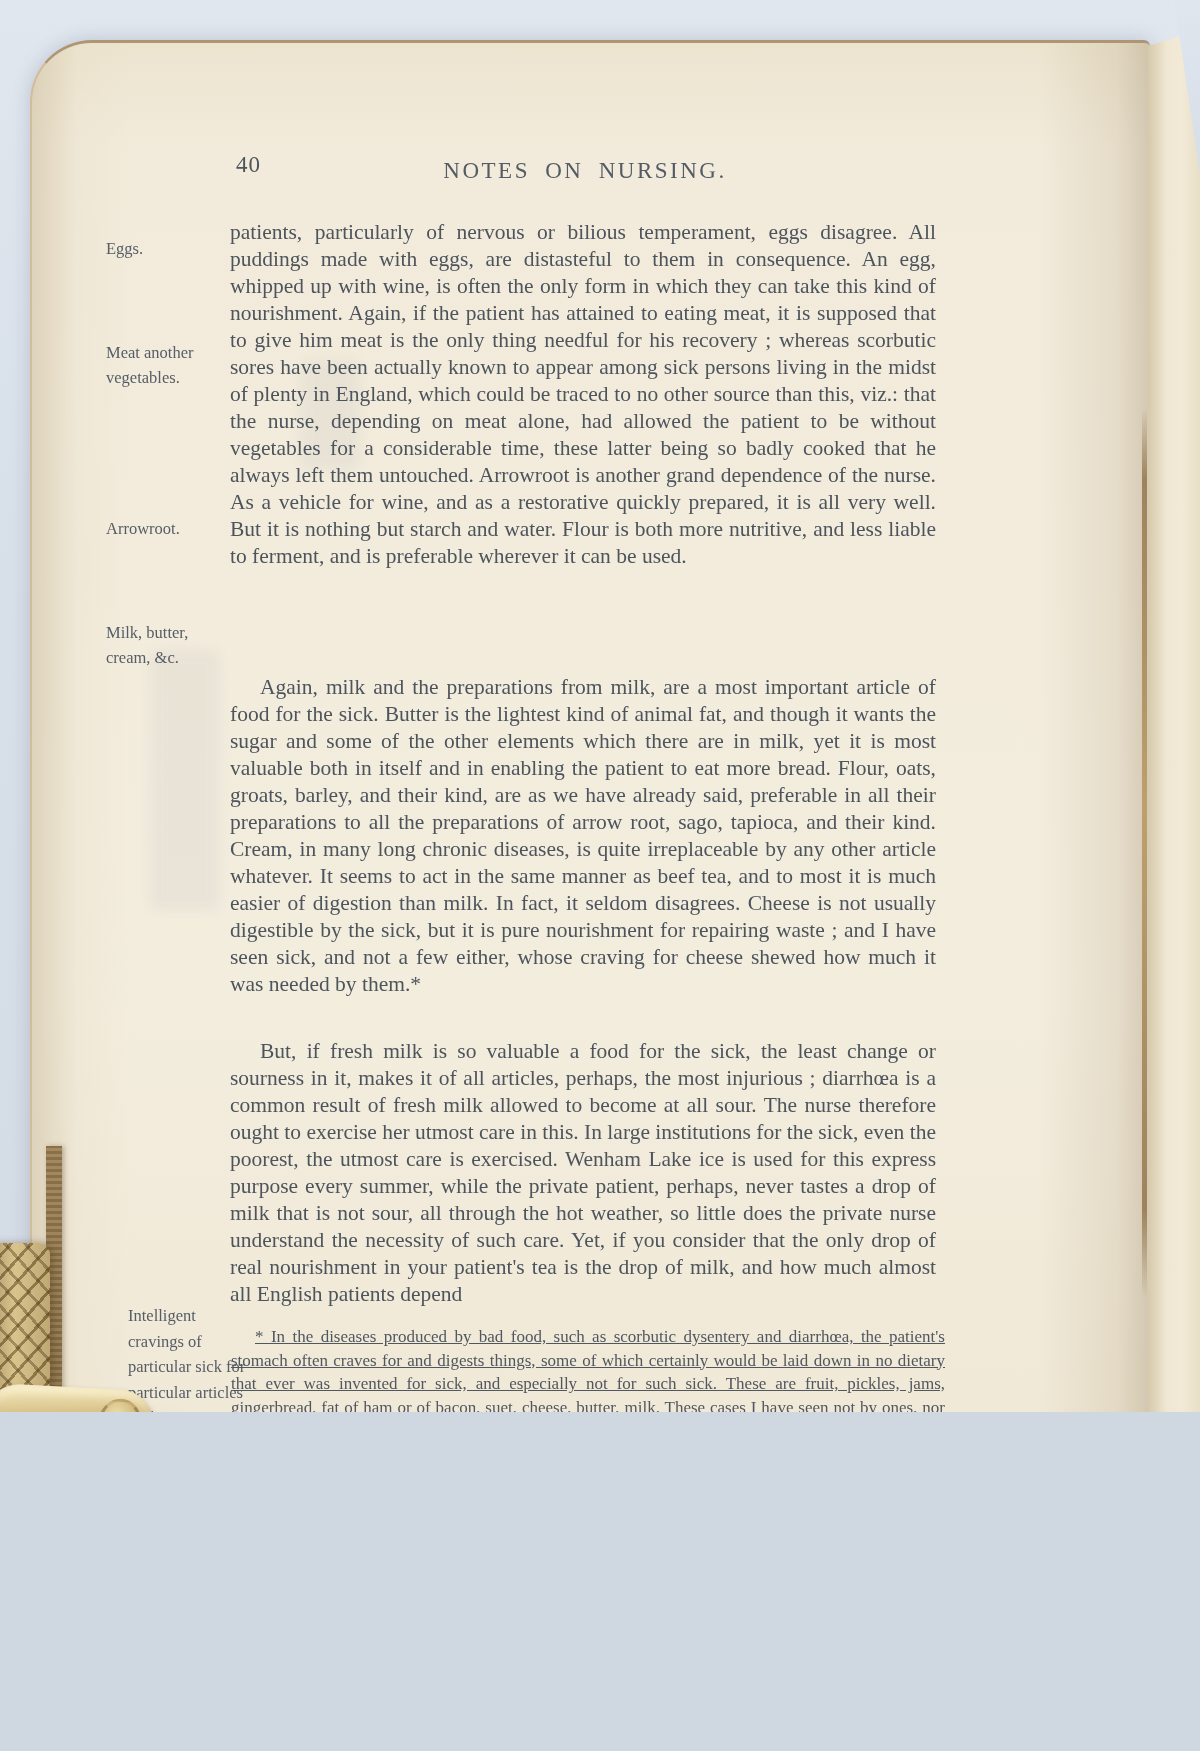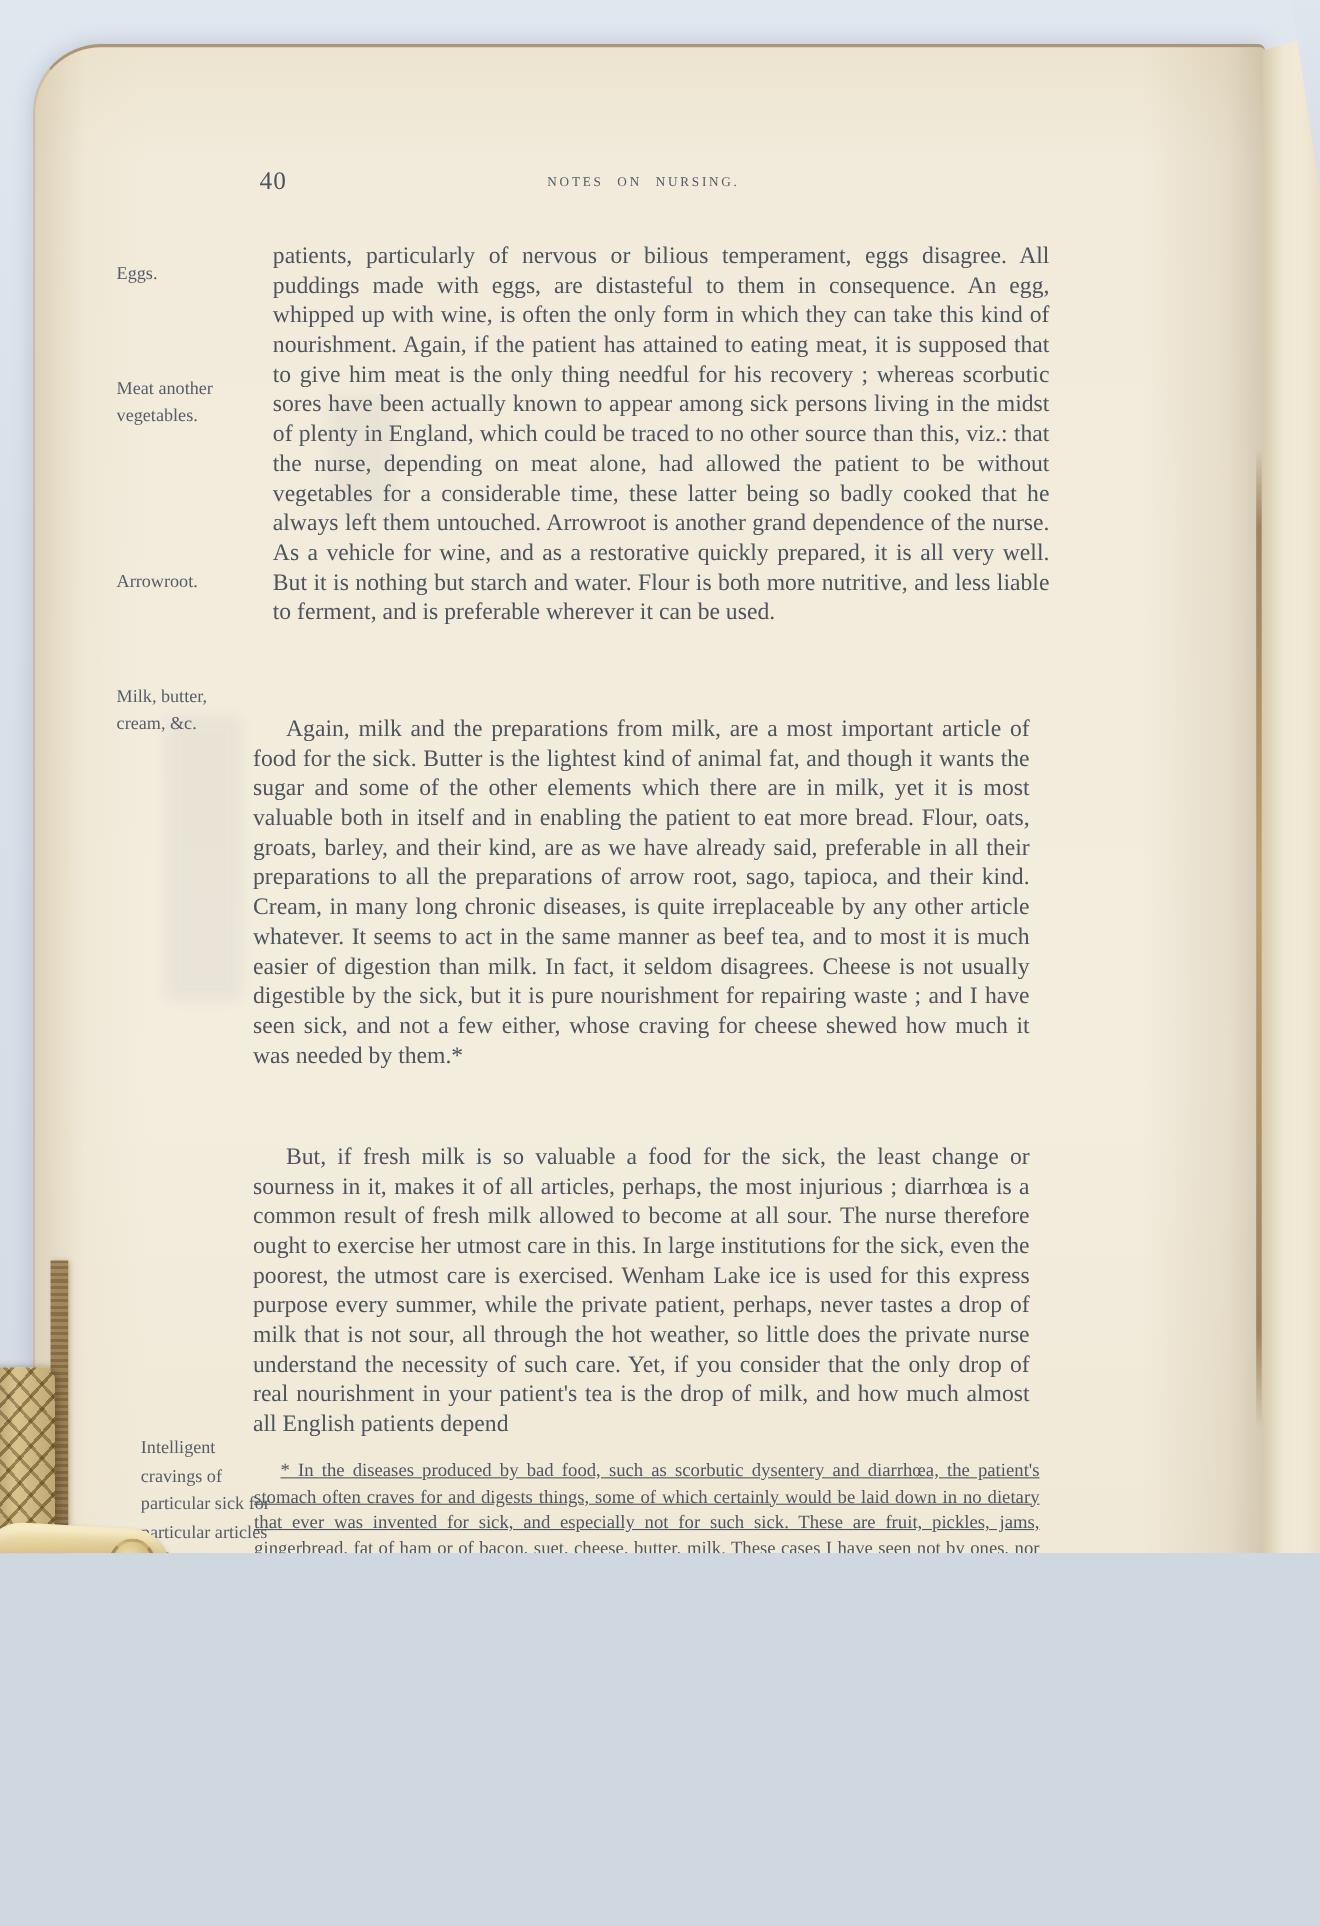--- a/index.html
+++ b/index.html
@@ -44,33 +44,33 @@
     box-shadow:2px 0 5px rgba(90,70,40,.35);
   }
   
   .ghost{position:absolute;filter:blur(6px);opacity:.06;background:#55607a;border-radius:8px;}
   .g1{left:300px;top:360px;width:60px;height:110px;}
   .g2{left:150px;top:650px;width:70px;height:260px;}
   
   .ink{color:#4d545c;}
   .pagenum{position:absolute;left:236px;top:152px;font-size:23px;letter-spacing:1px;}
   .runhead{position:absolute;left:230px;top:158px;width:710px;text-align:center;
-    font-size:12px;letter-spacing:2.5px;word-spacing:7px;color:#545b64;}
+    font-size:23px;letter-spacing:2.5px;word-spacing:7px;color:#545b64;}
   .mnote{position:absolute;left:106px;width:124px;font-size:16.5px;line-height:25px;color:#565d66;}
   .mn1{top:236px;}
   .mn2{top:340px;}
   .mn3{top:516px;}
   .mn4{top:620px;}
   .mn5{top:1303px;left:128px;width:118px;line-height:25.5px;}
   .para{
     position:absolute;left:230px;width:706px;font-size:21.5px;line-height:27px;
     text-align:justify;color:#4d545c;
   }
-  .p1{top:219px;margin-left:18px;}
-  .p2{top:649px;text-indent:30px;}
+  .p1{top:219px;}
+  .p2{top:674px;text-indent:30px;}
   .p3{top:1038px;text-indent:30px;}
   .fnotes{position:absolute;left:231px;top:1325px;width:714px;color:#51575f;text-decoration:underline;}
   .fnotes p{margin:0;font-size:17px;line-height:23.6px;text-align:justify;text-indent:24px;}
   
   .hand{position:absolute;left:0;top:1235px;width:220px;height:440px;}
   .cuff{
     position:absolute;left:-14px;top:8px;width:64px;height:408px;border-radius:12px;
     background:
       repeating-linear-gradient(48deg,rgba(70,52,18,.38) 0 3px,rgba(0,0,0,0) 3px 15px),
       repeating-linear-gradient(-48deg,rgba(70,52,18,.38) 0 3px,rgba(255,244,205,.25) 3px 15px),

